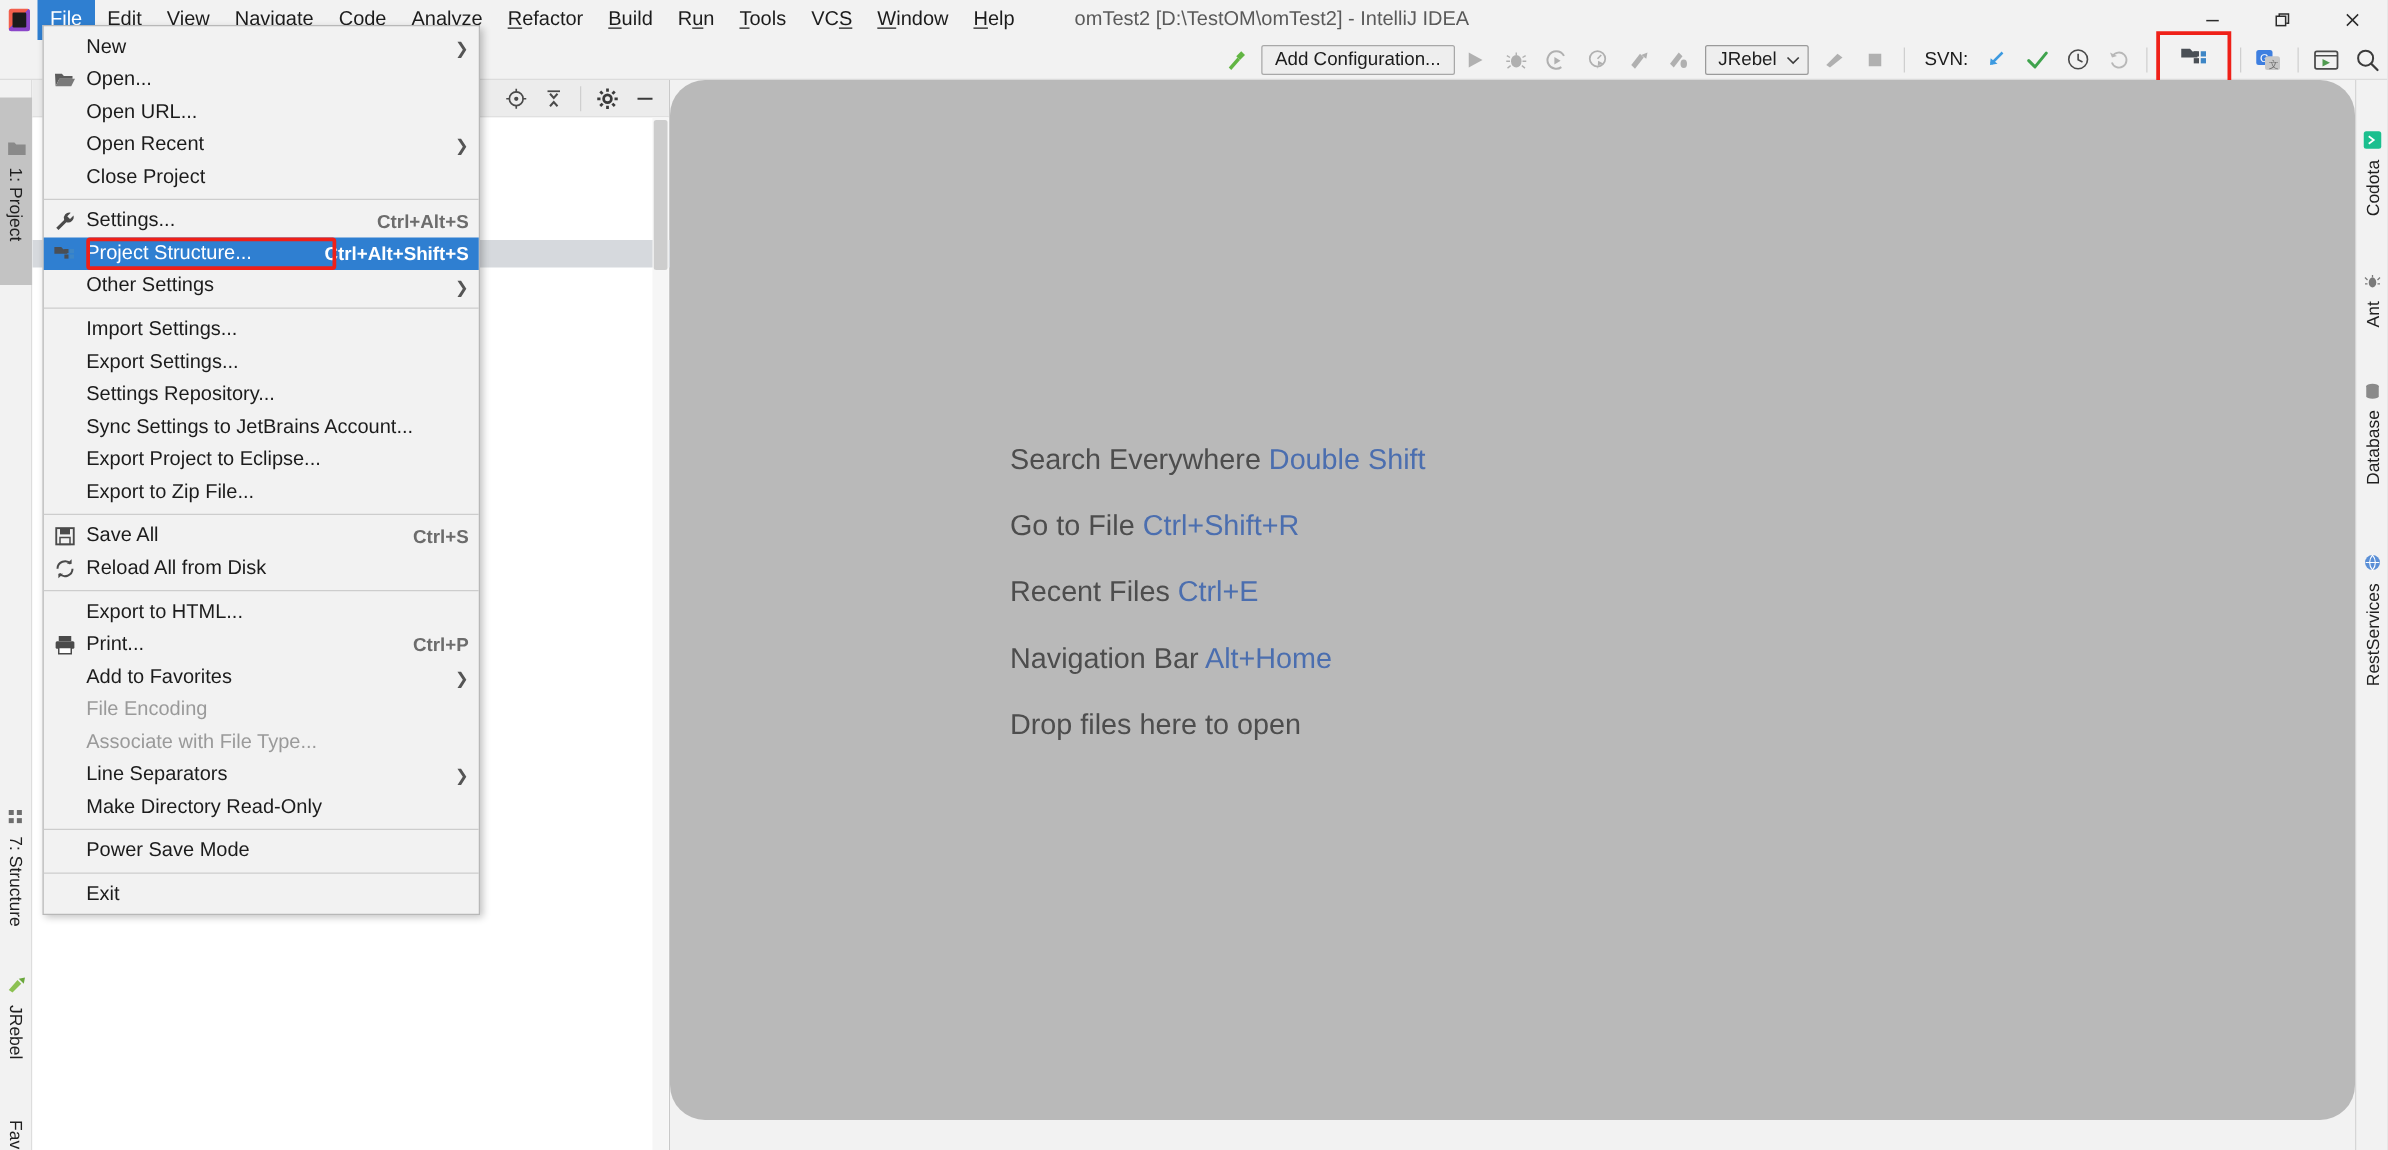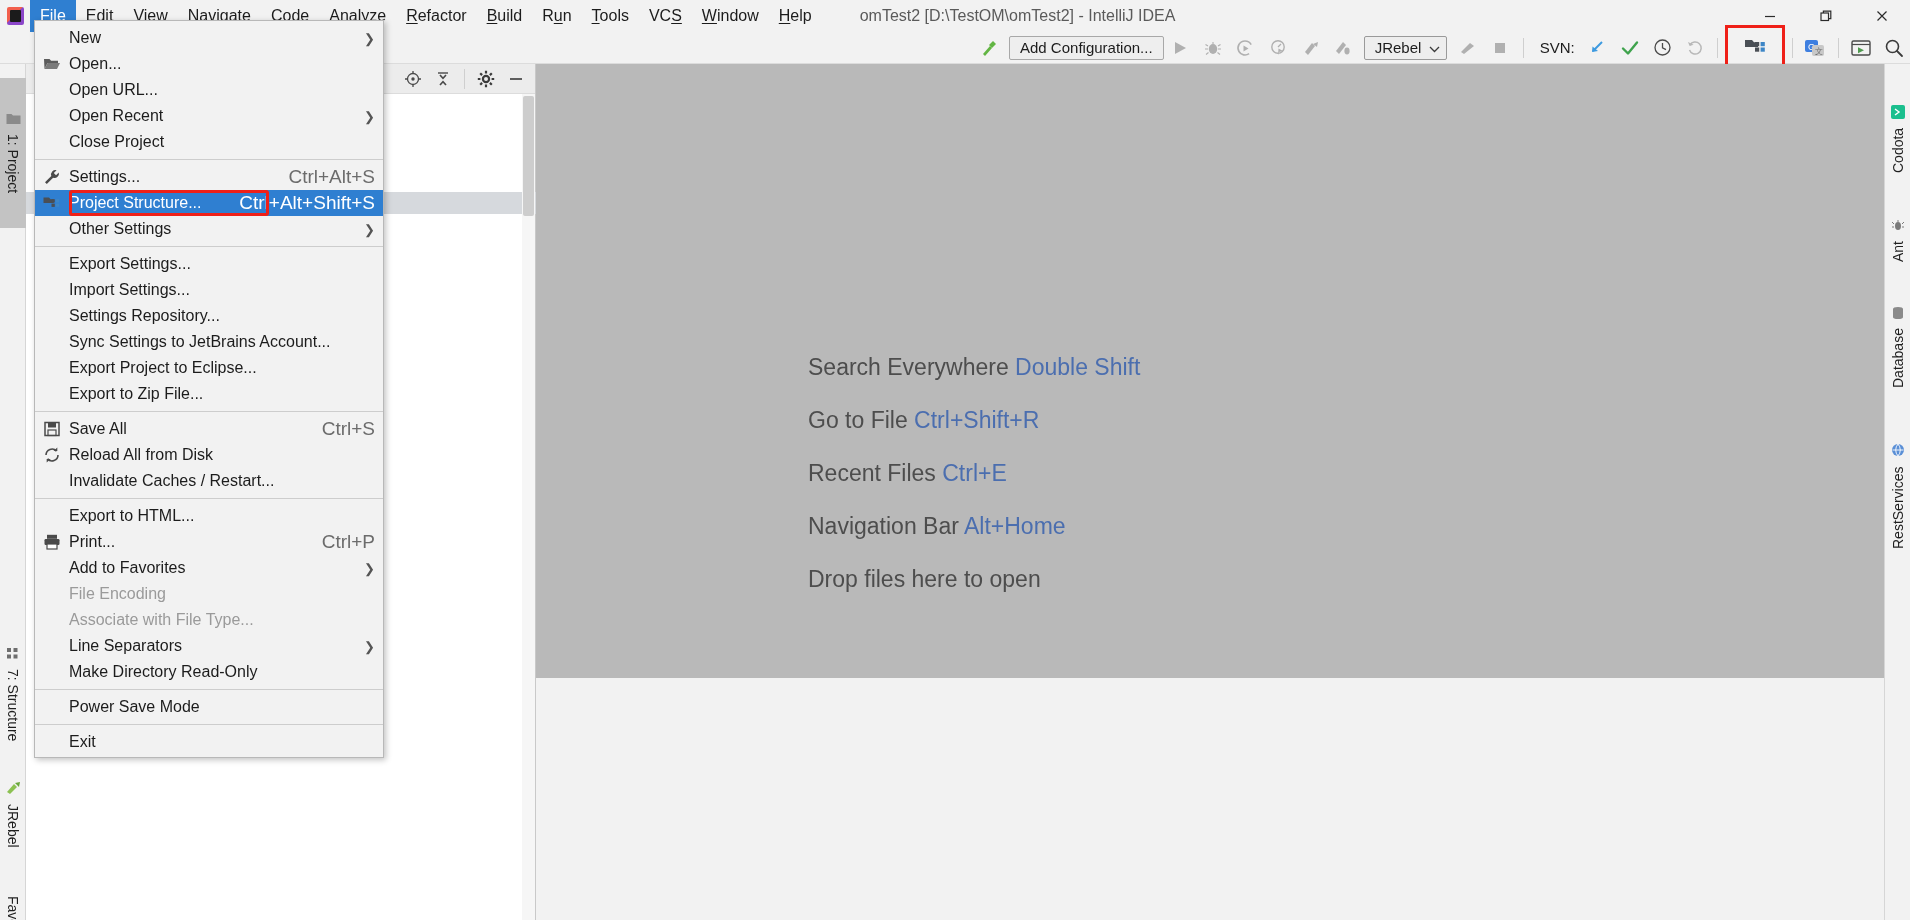--- a/index.html
+++ b/index.html
@@ -113,22 +113,23 @@
   }
   .pp-scroll {
     position: absolute; right: 0; top: 0; width: 13px; height: 826px; background: #f6f6f6;
   }
   .pp-thumb {
     position: absolute; right: 1px; top: 2px; width: 11px; height: 120px; background: #cdcdcd; border-radius: 2px;
   }
 
   
   .editor-area {
-    position: absolute; left: 536px; top: 64px; width: 1348px; height: 614px;
+    position: absolute; left: 536px; top: 64px; width: 1348px; height: 832px;
     background: #b9b9b9;
+    border-radius: 28px;
   }
   .hints {
     position: absolute; left: 272px; top: 290px;
     display: flex; flex-direction: column; gap: 26px;
   }
   .hint-row { font-size: 23px; color: #4d4d4d; white-space: nowrap; }
   .hint-key { color: #4b6eaf; }
 
   
   .dropdown {
@@ -141,21 +142,21 @@
     position: relative; display: flex; align-items: center; height: 26px;
     padding: 0 8px 0 0; font-size: 16px; color: #1c1c1c; white-space: nowrap;
   }
   .mrow.selected { background: #2f7fd1; color: #ffffff; }
   .mrow.disabled { color: #9a9a9a; }
   .mrow .m-icon {
     width: 34px; min-width: 34px; height: 26px;
     display: flex; align-items: center; justify-content: center;
   }
   .mrow .m-label { flex: 1; }
-  .mrow .m-short { font-size: 19px; color: #6c6c6c; margin-left: 20px; }
+  .mrow .m-short { font-size: 15px; color: #6c6c6c; margin-left: 20px; font-weight: bold; }
   .mrow.selected .m-short { color: #ffffff; }
   .mrow .m-arrow { margin-left: 16px; color: #555; font-size: 13px; }
   .msep { height: 1px; background: #cdcdcd; margin: 4px 0; }
   .sel-outline {
     position: absolute; left: 34px; top: 0; width: 200px; height: 26px;
     border: 3px solid #ef2018; border-radius: 3px; pointer-events: none;
   }
 
   svg { overflow: visible; }
 </style>
@@ -511,25 +512,25 @@
         <span class="sel-outline"></span>
       </div>
       <div class="mrow">
         <span class="m-icon"></span>
         <span class="m-label">Other Settings</span>
         <span class="m-arrow">❯</span>
       </div>
       <div class="msep"></div>
       <div class="mrow">
         <span class="m-icon"></span>
+        <span class="m-label">Import Settings...</span>
+      </div>
+      <div class="mrow">
+        <span class="m-icon"></span>
         <span class="m-label">Export Settings...</span>
-      </div>
-      <div class="mrow">
-        <span class="m-icon"></span>
-        <span class="m-label">Import Settings...</span>
       </div>
       <div class="mrow">
         <span class="m-icon"></span>
         <span class="m-label">Settings Repository...</span>
       </div>
       <div class="mrow">
         <span class="m-icon"></span>
         <span class="m-label">Sync Settings to JetBrains Account...</span>
       </div>
       <div class="mrow">
@@ -556,24 +557,20 @@
         <span class="m-icon">
           <svg width="18" height="18" viewBox="0 0 18 18">
             <path d="M3 9 a6 6 0 0 1 10.5 -3.9" fill="none" stroke="#4a4a4a" stroke-width="1.6"></path>
             <path d="M15 9 a6 6 0 0 1 -10.5 3.9" fill="none" stroke="#4a4a4a" stroke-width="1.6"></path>
             <path d="M10.5 5 h3.8 V1.4 Z" fill="#4a4a4a"></path>
             <path d="M7.5 13 h-3.8 V16.6 Z" fill="#4a4a4a"></path>
           </svg>
         </span>
         <span class="m-label">Reload All from Disk</span>
       </div>
-      <div class="mrow">
-        <span class="m-icon"></span>
-        <span class="m-label">Invalidate Caches / Restart...</span>
-      </div>
       <div class="msep"></div>
       <div class="mrow">
         <span class="m-icon"></span>
         <span class="m-label">Export to HTML...</span>
       </div>
       <div class="mrow">
         <span class="m-icon">
           <svg width="18" height="18" viewBox="0 0 18 18">
             <rect x="4" y="1.8" width="10" height="4" fill="#4a4a4a"></rect>
             <rect x="1.5" y="6" width="15" height="6" rx="1.2" fill="#4a4a4a"></rect>

